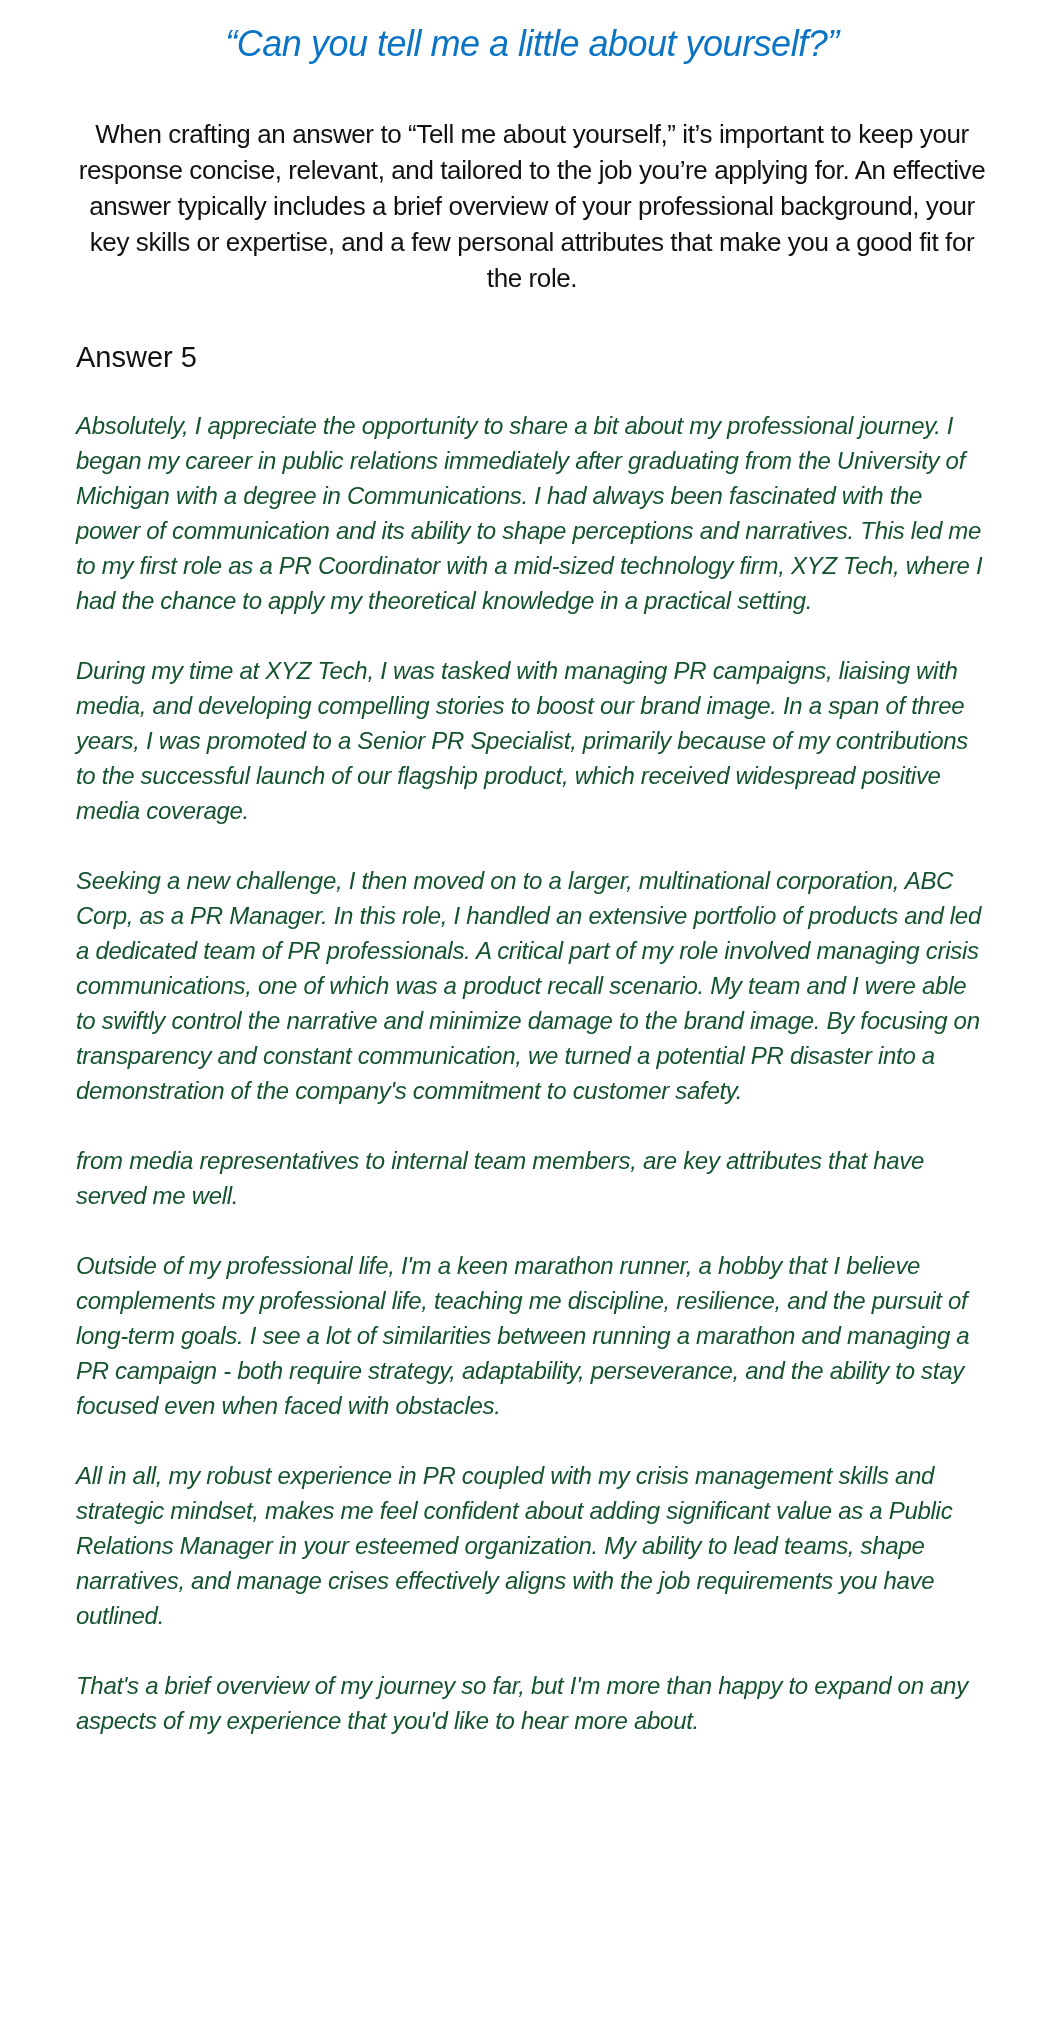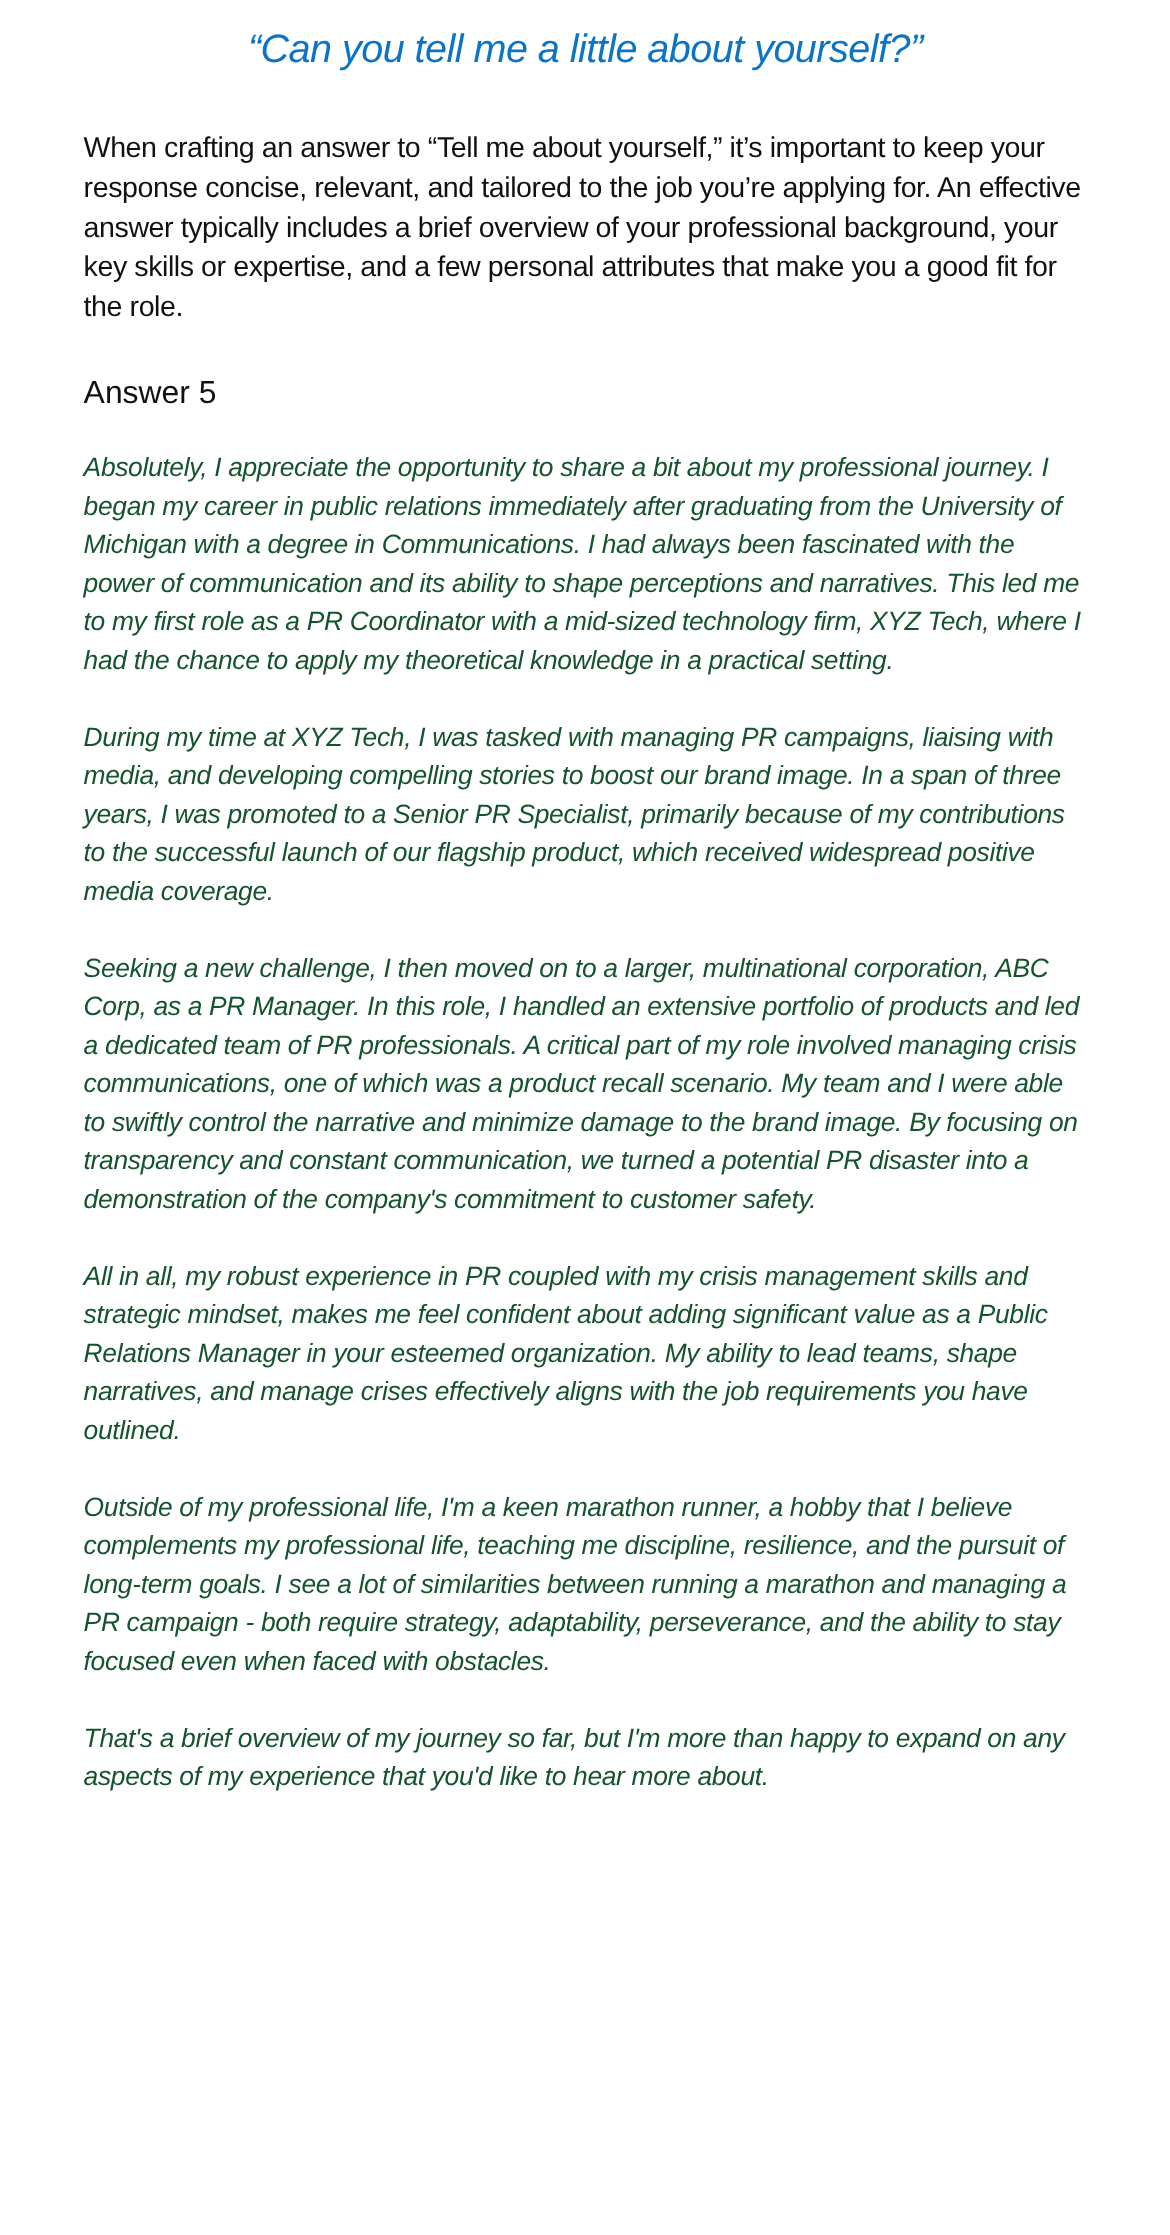--- a/index.html
+++ b/index.html
@@ -23,21 +23,21 @@
     font-style: italic;
     font-weight: 400;
     font-size: 36px;
     line-height: 44px;
     letter-spacing: -0.5px;
     color: #0b74c4;
   }
   .intro {
     margin: 50px auto 0 auto;
     max-width: 920px;
-    text-align: left;
+    text-align: center;
     font-size: 26px;
     line-height: 36px;
     letter-spacing: -0.4px;
     font-weight: 400;
     color: #111111;
   }
   .answer-heading {
     margin-top: 42px;
     font-size: 29px;
     line-height: 38px;
@@ -66,18 +66,19 @@
   <h1 class="doc-title">“Can you tell me a little about yourself?”</h1>
 
   <p class="intro">When crafting an answer to “Tell me about yourself,” it’s important to keep your response concise, relevant, and tailored to the job you’re applying for. An effective answer typically includes a brief overview of your professional background, your key skills or expertise, and a few personal attributes that make you a good fit for the role.</p>
 
   <h2 class="answer-heading">Answer 5</h2>
 
   <div class="answers">
     <p>Absolutely, I appreciate the opportunity to share a bit about my professional journey. I began my career in public relations immediately after graduating from the University of Michigan with a degree in Communications. I had always been fascinated with the power of communication and its ability to shape perceptions and narratives. This led me to my first role as a PR Coordinator with a mid-sized technology firm, XYZ Tech, where I had the chance to apply my theoretical knowledge in a practical setting.</p>
     <p>During my time at XYZ Tech, I was tasked with managing PR campaigns, liaising with media, and developing compelling stories to boost our brand image. In a span of three years, I was promoted to a Senior PR Specialist, primarily because of my contributions to the successful launch of our flagship product, which received widespread positive media coverage.</p>
     <p>Seeking a new challenge, I then moved on to a larger, multinational corporation, ABC Corp, as a PR Manager. In this role, I handled an extensive portfolio of products and led a dedicated team of PR professionals. A critical part of my role involved managing crisis communications, one of which was a product recall scenario. My team and I were able to swiftly control the narrative and minimize damage to the brand image. By focusing on transparency and constant communication, we turned a potential PR disaster into a demonstration of the company's commitment to customer safety.</p>
+    <p>from media representatives to internal team members, are key attributes that have served me well.</p>
+    <p>Outside of my professional life, I'm a keen marathon runner, a hobby that I believe complements my professional life, teaching me discipline, resilience, and the pursuit of long-term goals. I see a lot of similarities between running a marathon and managing a PR campaign - both require strategy, adaptability, perseverance, and the ability to stay focused even when faced with obstacles.</p>
     <p>All in all, my robust experience in PR coupled with my crisis management skills and strategic mindset, makes me feel confident about adding significant value as a Public Relations Manager in your esteemed organization. My ability to lead teams, shape narratives, and manage crises effectively aligns with the job requirements you have outlined.</p>
-    <p>Outside of my professional life, I'm a keen marathon runner, a hobby that I believe complements my professional life, teaching me discipline, resilience, and the pursuit of long-term goals. I see a lot of similarities between running a marathon and managing a PR campaign - both require strategy, adaptability, perseverance, and the ability to stay focused even when faced with obstacles.</p>
     <p>That's a brief overview of my journey so far, but I'm more than happy to expand on any aspects of my experience that you'd like to hear more about.</p>
   </div>
 
 </div>
 
 </body></html>

